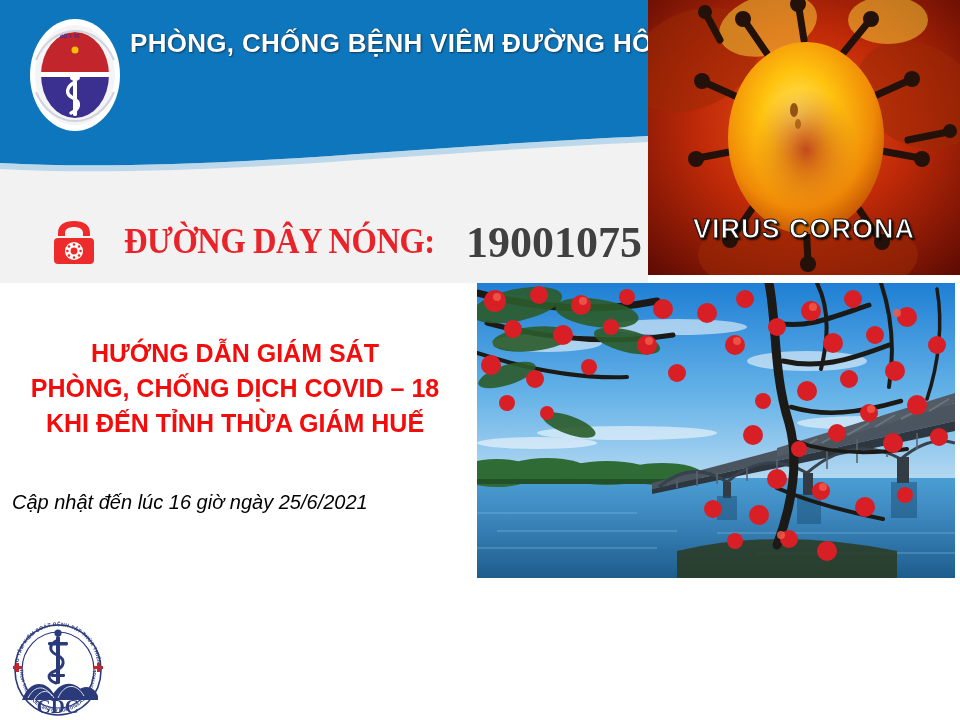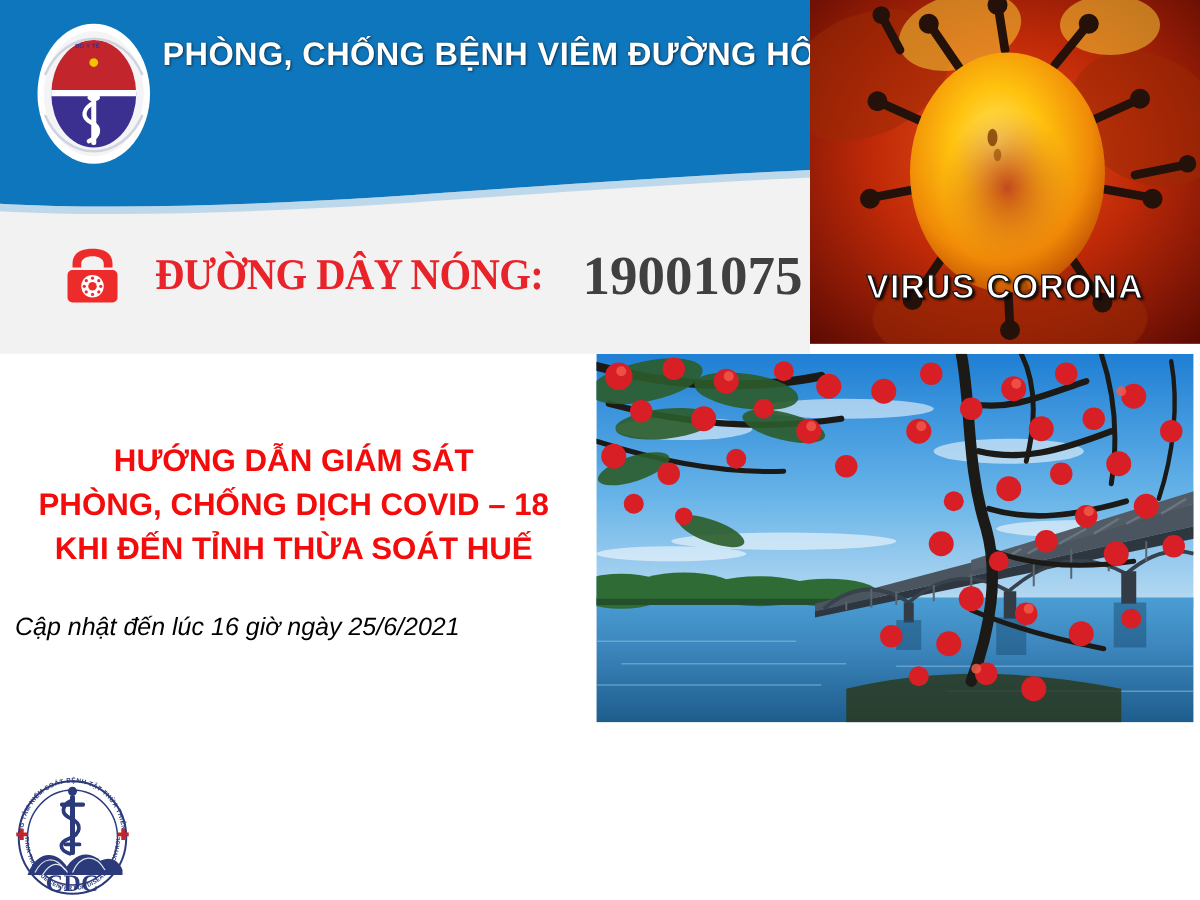--- a/index.html
+++ b/index.html
@@ -64,21 +64,21 @@
   #banner-line2 {
     font-size: 23px;
     line-height: 30px;
     margin-top: 12px;
   }
 
   
   #hotline-block {
     position: absolute;
     left: 48px;
-    top: 194px;
+    top: 216px;
     display: flex;
     align-items: center;
   }
   #phone-icon { width: 52px; height: 52px; flex: 0 0 auto; }
   #phone-icon svg { display:block; width:52px; height:52px; }
   #hotline-label {
     font-family: "Liberation Serif", serif;
     font-weight: bold;
     font-size: 35px;
     color: #e8232a;
@@ -121,21 +121,21 @@
     letter-spacing: 1px;
     color: #ffffff;
     -webkit-text-stroke: 1px #111;
     text-shadow: 2px 2px 2px rgba(0,0,0,0.85);
   }
 
   
   #main-title {
     position: absolute;
     left: 0;
-    top: 352px;
+    top: 336px;
     width: 470px;
     text-align: center;
     color: #f30c0c;
     font-family: "Liberation Sans", sans-serif;
     font-weight: bold;
     font-size: 25px;
     line-height: 35px;
   }
   #main-title .tline { display: block; white-space: nowrap; }
 
@@ -301,21 +301,21 @@
     <ellipse cx="146" cy="110" rx="4" ry="7" fill="#7a3a05" opacity="0.8"></ellipse>
     <ellipse cx="150" cy="124" rx="3" ry="5" fill="#8a4405" opacity="0.6"></ellipse>
     <ellipse cx="170" cy="232" rx="5" ry="8" fill="#8a4405" opacity="0.5"></ellipse>
   </svg>
   <div id="virus-caption">VIRUS CORONA</div>
 </div>
 
 <div id="main-title">
   <span class="tline">HƯỚNG DẪN GIÁM SÁT</span>
   <span class="tline">PHÒNG, CHỐNG DỊCH COVID – 18</span>
-  <span class="tline">KHI ĐẾN TỈNH THỪA SOÁT HUẾ</span>
+  <span class="tline">KHI ĐẾN TỈNH THỪA GIÁM HUẾ</span>
 </div>
 
 <div id="update-note">Cập nhật đến lúc 16 giờ ngày 25/6/2021</div>
 
 <div id="hue-photo">
   <svg viewBox="0 0 478 295" preserveAspectRatio="none">
     <defs>
       <linearGradient id="skyGrad" x1="0" y1="0" x2="0" y2="1">
         <stop offset="0%" stop-color="#1f7fd4"></stop>
         <stop offset="55%" stop-color="#66b3e8"></stop>

